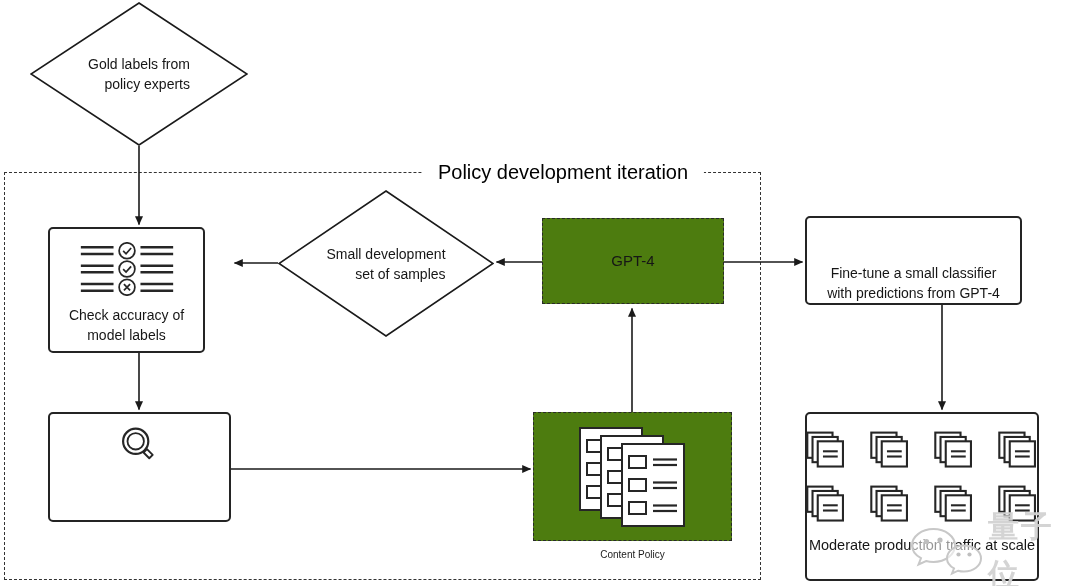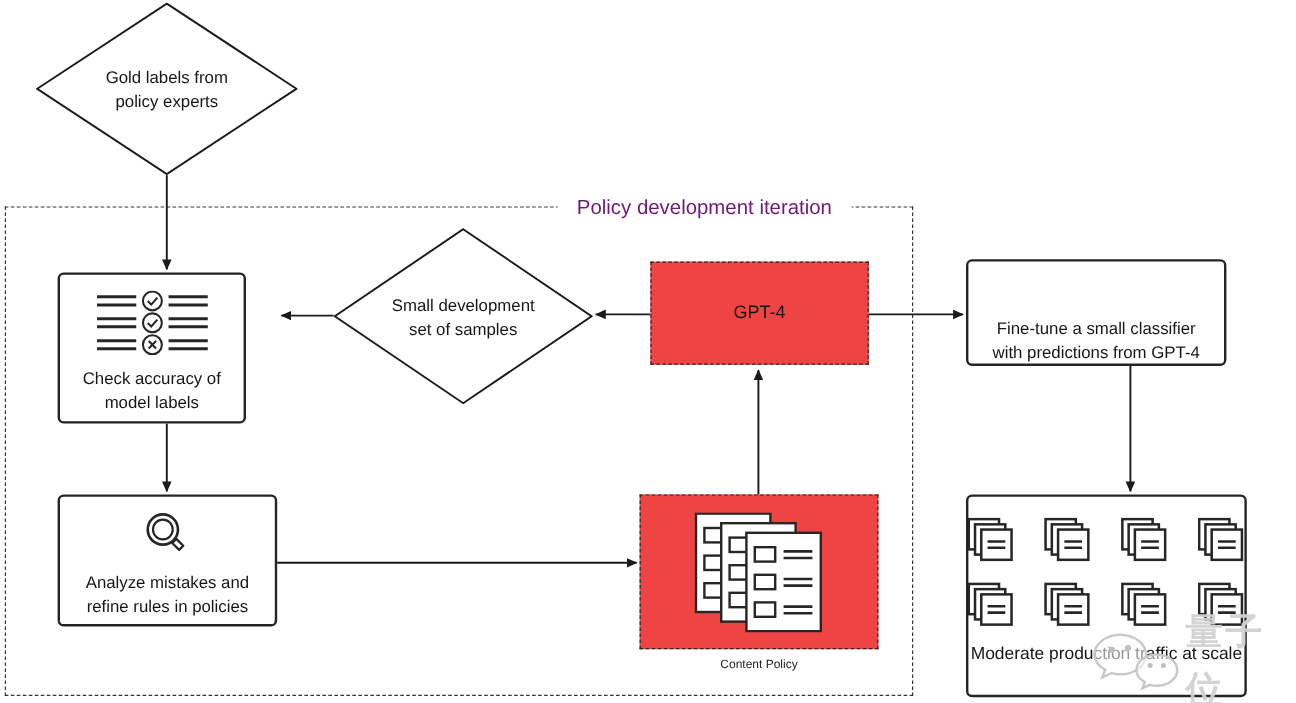--- a/index.html
+++ b/index.html
@@ -8,37 +8,37 @@
     font-family:"Liberation Sans","DejaVu Sans",sans-serif;color:#161616;
     overflow:hidden;
   }
   svg.arrow-layer{position:absolute;left:0;top:0;z-index:1;pointer-events:none;}
   .node{position:absolute;box-sizing:border-box;z-index:2;}
   .solid-box{
     background:#ffffff;border:2px solid #242424;border-radius:5px;
     display:flex;flex-direction:column;align-items:center;justify-content:flex-start;
   }
   .dashed-box{
-    background:#ef4444;border:1.5px dashed #2a2a2a;
+    background:#4d7c0f;border:1.5px dashed #2a2a2a;
     display:flex;align-items:center;justify-content:center;
   }
   .big-container{
     position:absolute;left:4px;top:172px;width:757px;height:408px;
     border:1.5px dashed #333;box-sizing:border-box;z-index:0;background:transparent;
   }
   .container-label{
-    position:absolute;left:587px;top:163px;transform:translateX(-50%);
-    background:#ffffff;padding:0 16px;font-size:17px;line-height:19px;
-    white-space:nowrap;z-index:3;color:#701a75;
+    position:absolute;left:563px;top:163px;transform:translateX(-50%);
+    background:#ffffff;padding:0 16px;font-size:20px;line-height:19px;
+    white-space:nowrap;z-index:3;color:#000000;
   }
   .diamond{position:absolute;z-index:2;}
   .diamond svg{display:block;}
   .diamond .dlabel{
     position:absolute;left:0;top:0;width:100%;height:100%;
-    display:flex;align-items:center;justify-content:center;text-align:center;
+    display:flex;align-items:center;justify-content:center;text-align:right;
     font-size:14px;line-height:20px;white-space:pre-line;
   }
   .box-label{font-size:14px;line-height:20px;text-align:center;white-space:pre-line;}
   .gpt4-label{font-size:15px;}
   .cp-caption{
     position:absolute;left:533px;top:549px;width:199px;text-align:center;
     font-size:10px;z-index:2;color:#1c1c1c;
   }
   .moderate-grid{
     display:grid;grid-template-columns:repeat(4,40px);
@@ -141,22 +141,20 @@
   <div class="node solid-box" style="left:48px;top:412px;width:183px;height:110px;">
     <span class="icon-slot" style="margin-top:12px;">
       <svg width="42" height="42" viewBox="0 0 44 44">
         <g fill="none" stroke="#262626">
           <circle cx="17.5" cy="16" r="13.2" stroke-width="2.3"></circle>
           <circle cx="17.5" cy="16" r="8.6" stroke-width="1.9"></circle>
           <polygon points="29.3,24.2 35.3,30.2 31.7,33.8 25.7,27.8" stroke-width="2" fill="#ffffff" stroke-linejoin="round"></polygon>
         </g>
       </svg>
     </span>
-    <div class="box-label" style="margin-top:7px;">Analyze mistakes and
-refine rules in policies</div>
   </div>
 
   <div class="node dashed-box" style="left:533px;top:412px;width:199px;height:129px;">
     <span class="icon-slot">
       <svg width="112" height="100" viewBox="0 0 112 100">
         <g stroke="#262626" fill="#ffffff">
 
           <g>
             <rect x="3" y="1" width="62" height="82" stroke-width="2"></rect>
             <rect x="10" y="13" width="17" height="12" stroke-width="2" fill="none"></rect>

